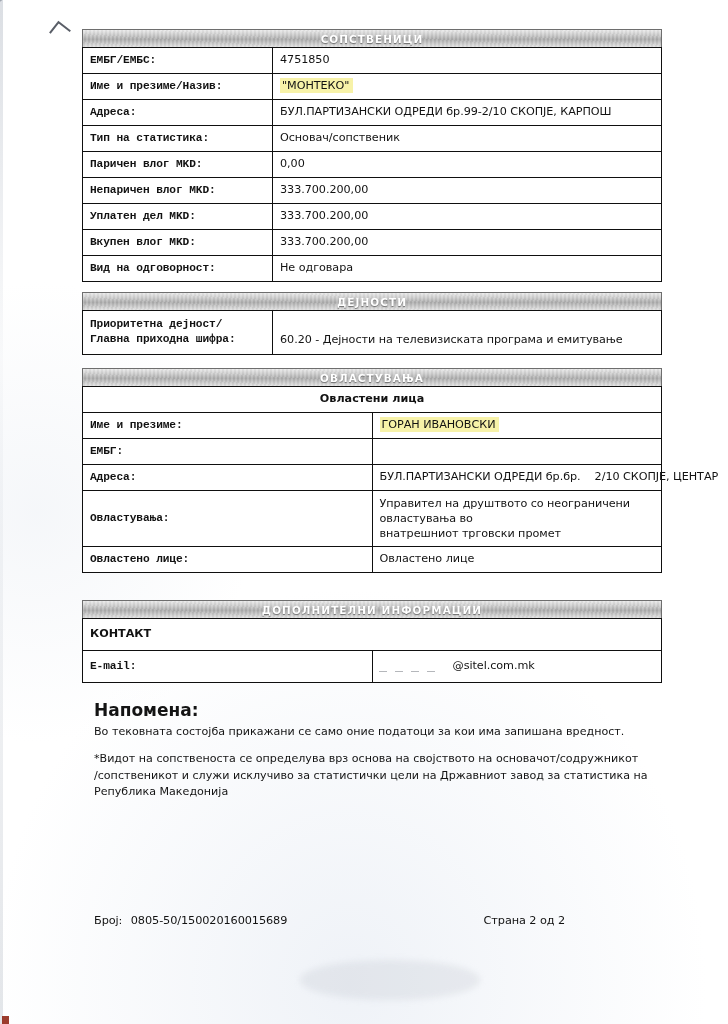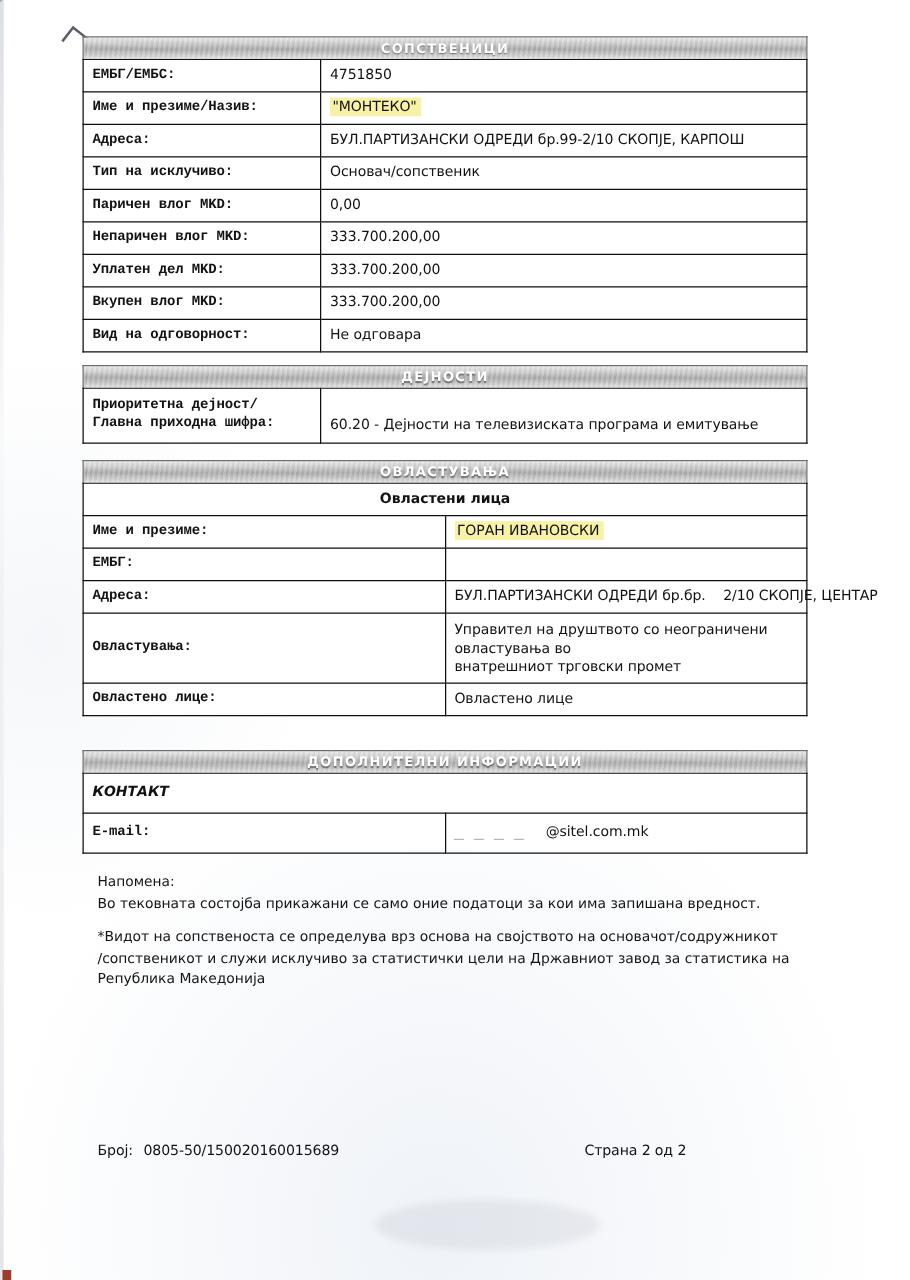--- a/index.html
+++ b/index.html
@@ -57,21 +57,21 @@
     left: 2px;
     top: 1016px;
     width: 7px;
     height: 8px;
     background: #8b1a08;
     opacity: .85;
   }
 
   .sheet {
     position: absolute;
-    left: 0; top: 0;
+    left: 16px; top: 0;
     width: 621px;
     height: 1024px;
   }
 
   
   .block {
     position: absolute;
     left: 66px;
     width: 580px;
   }
@@ -180,22 +180,22 @@
   
   .notes {
     position: absolute;
     left: 78px;
     width: 560px;
     font-size: 11.1px;
     line-height: 1.5;
     color: #141414;
   }
   .notes .nhead {
-    font-weight: normal;
-    font-size: 11px;
+    font-weight: bold;
+    font-size: 17px;
   }
   .notes p { margin: 0; }
   .notes .gap { height: 11px; }
 
   
   .footer {
     position: absolute;
     left: 78px;
     right: 72px;
     top: 914px;
@@ -243,21 +243,21 @@
         </tr>
         <tr>
           <td class="lbl">Име и презиме/Назив:</td>
           <td class="val"><mark class="hl">"МОНТЕКО"</mark></td>
         </tr>
         <tr>
           <td class="lbl">Адреса:</td>
           <td class="val">БУЛ.ПАРТИЗАНСКИ ОДРЕДИ бр.99-2/10 СКОПЈЕ, КАРПОШ</td>
         </tr>
         <tr>
-          <td class="lbl">Тип на исклучиво:</td>
+          <td class="lbl">Тип на статистика:</td>
           <td class="val">Основач/сопственик</td>
         </tr>
         <tr>
           <td class="lbl">Паричен влог MKD:</td>
           <td class="val">0,00</td>
         </tr>
         <tr>
           <td class="lbl">Непаричен влог MKD:</td>
           <td class="val">333.700.200,00</td>
         </tr>
@@ -330,21 +330,21 @@
     </table>
   </div>
 
   <div class="block" style="top:600px;">
     <div class="sechdr">
       <span>ДОПОЛНИТЕЛНИ ИНФОРМАЦИИ</span>
     </div>
     <table class="doc">
       <tbody>
         <tr>
-          <td class="leftbold" colspan="2" style="height:22px;font-style:italic;">КОНТАКТ</td>
+          <td class="leftbold" colspan="2" style="height:22px;">КОНТАКТ</td>
         </tr>
         <tr>
           <td class="lbl" style="height:22px;">E-mail:</td>
           <td class="val email-cell" style="height:22px;">
             <span class="redact">&nbsp;</span><span class="email-inner">@sitel.com.mk</span>
           </td>
         </tr>
       </tbody>
     </table>
   </div>

